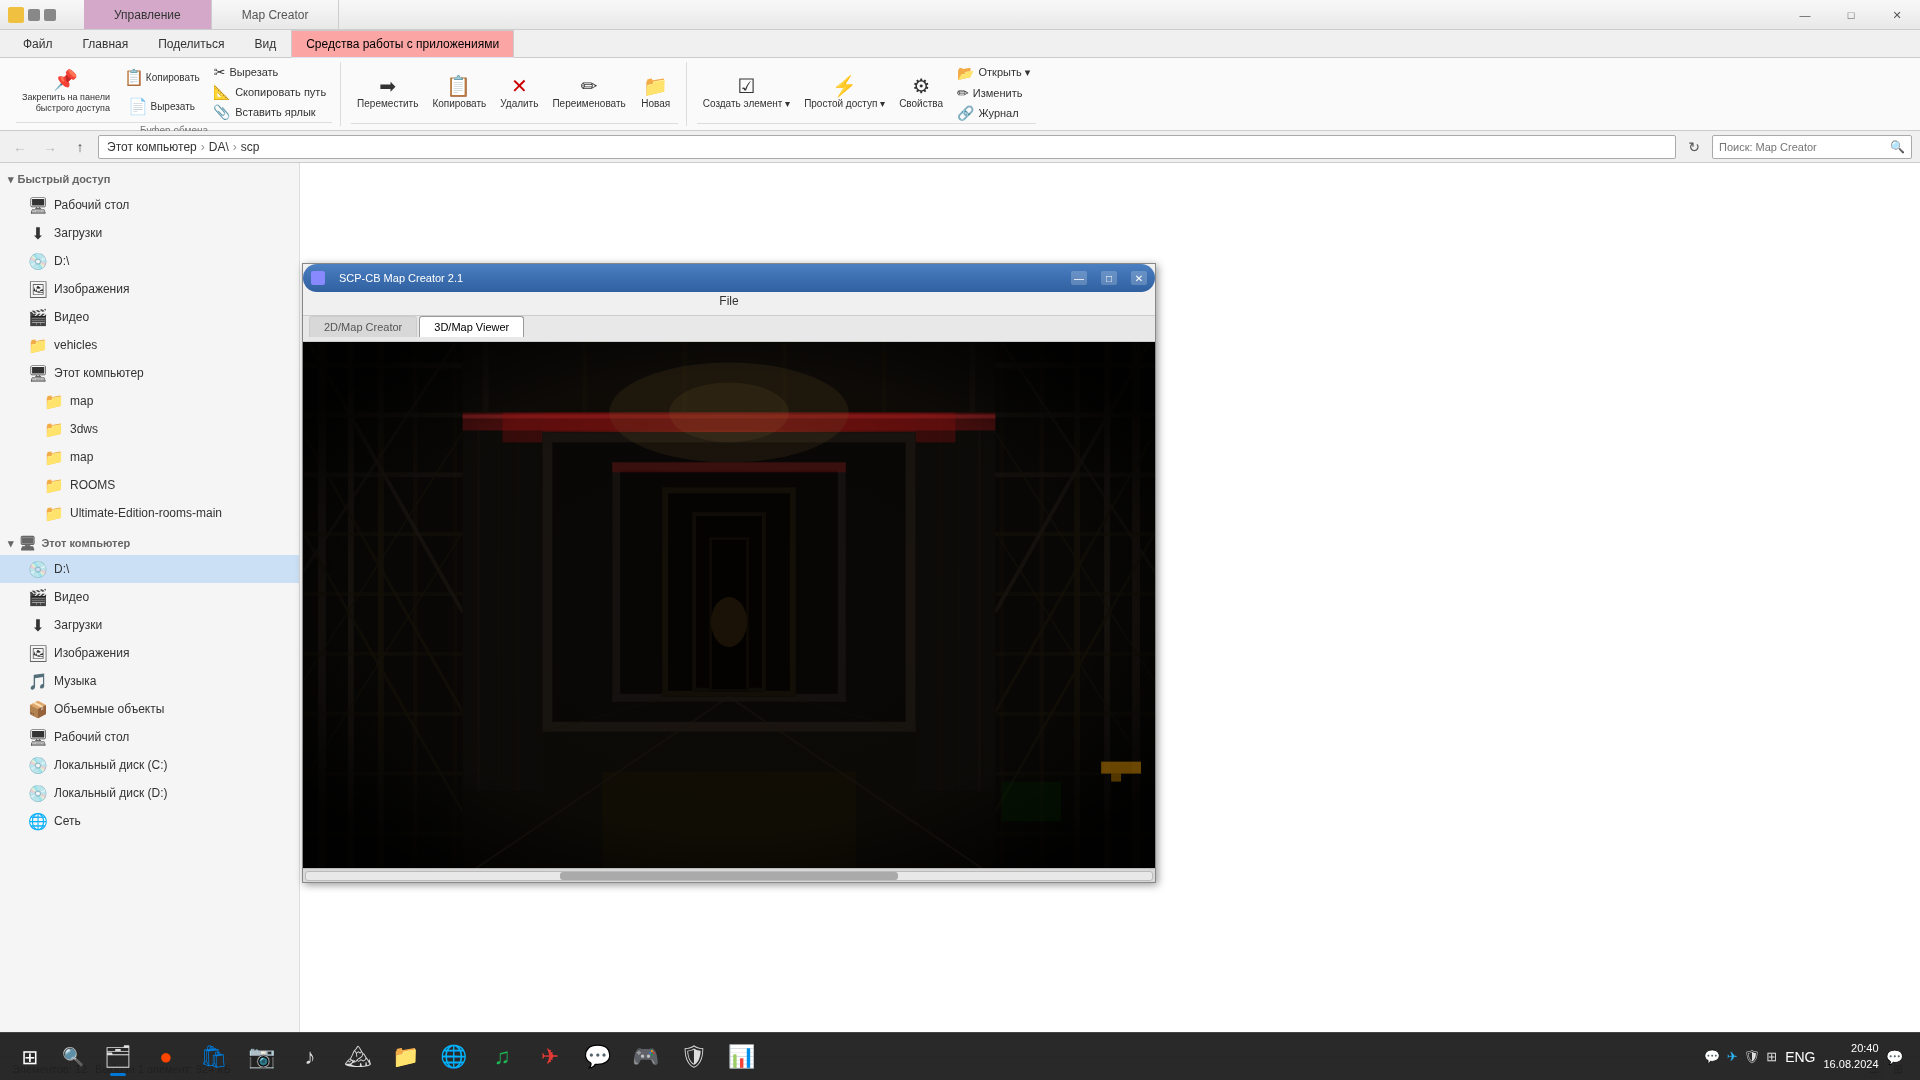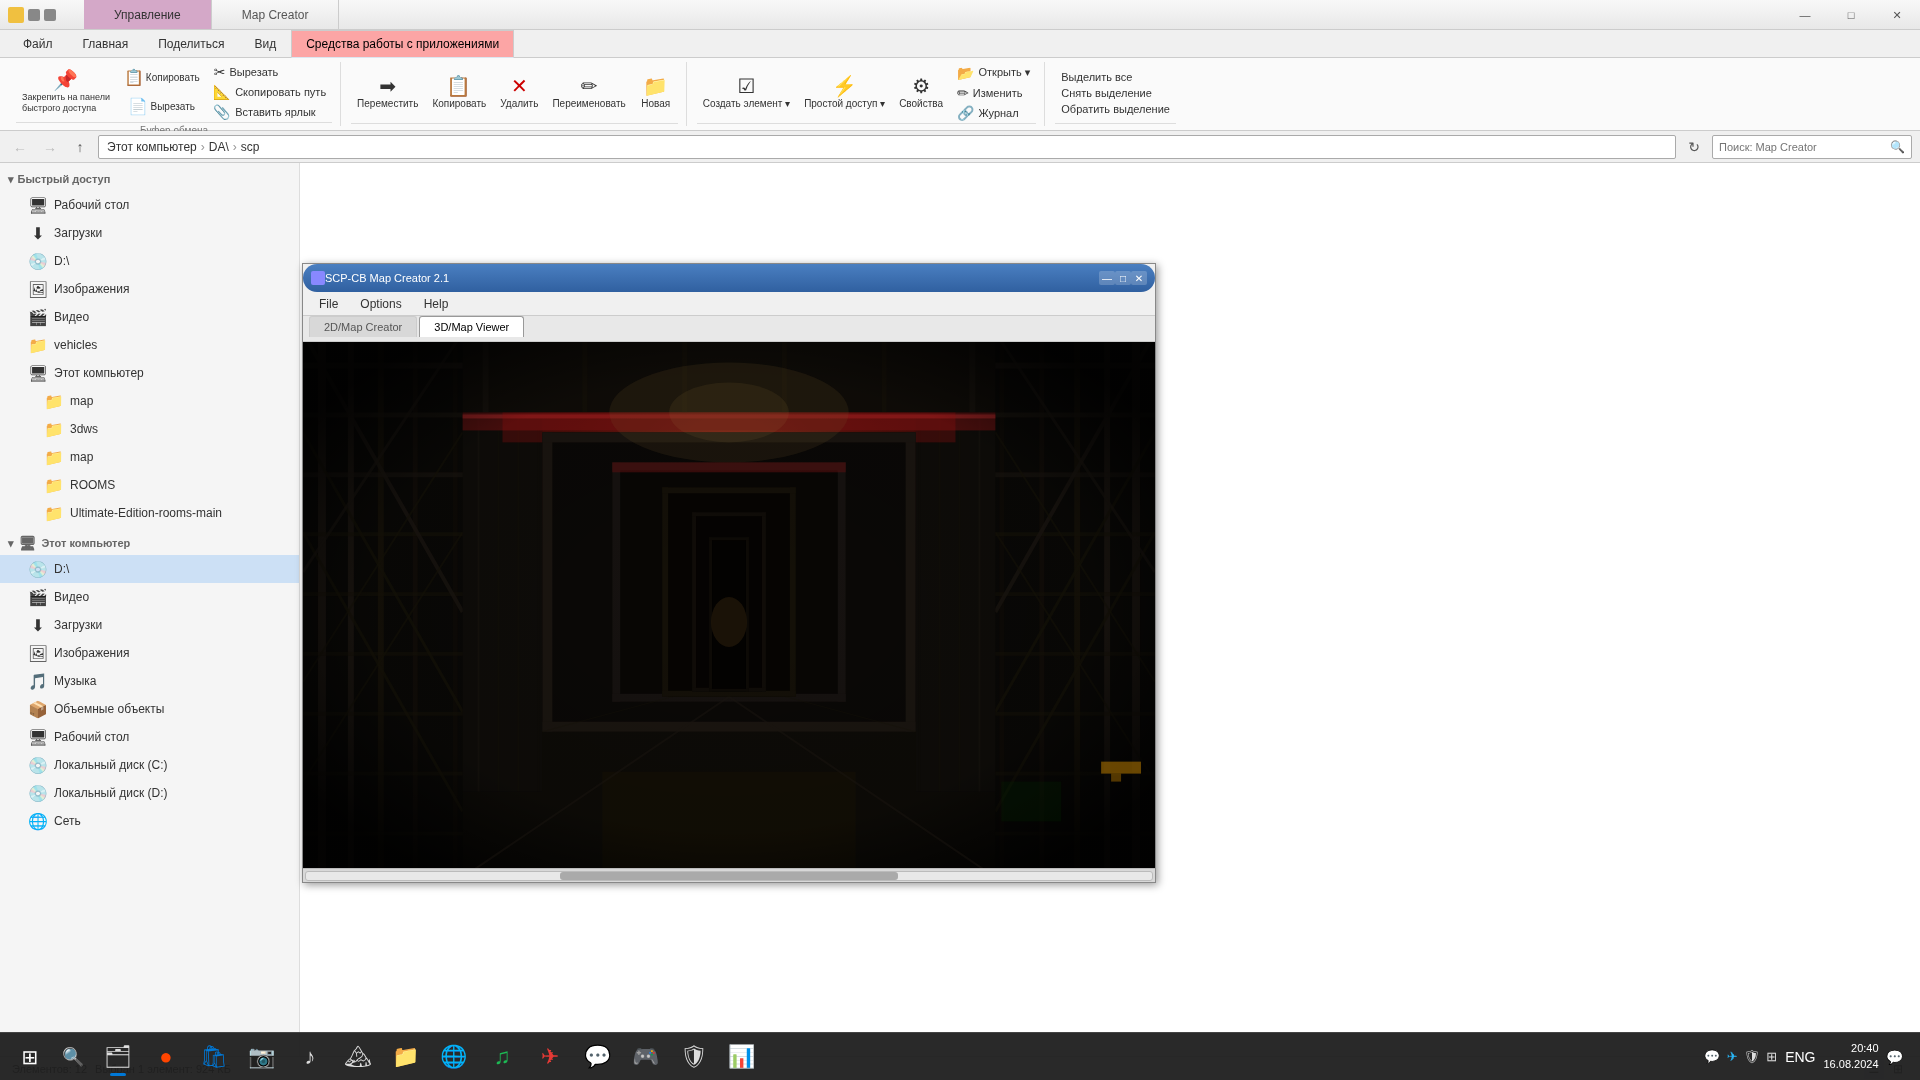--- a/index.html
+++ b/index.html
@@ -371,21 +371,21 @@
       z-index: 100;
     }
     .map-title-bar {
       height: 28px;
       background: linear-gradient(to bottom, #4a7fc1, #3060a0);
       display: flex;
       align-items: center;
       padding: 0 8px;
       color: white;
       font-size: 12px;
-      gap: 0;
+      gap: 14px;
       border-radius: 14px;
     }
     .map-title-icon {
       width: 14px; height: 14px;
       background: #8888ff;
       border-radius: 2px;
       flex-shrink: 0;
     }
     .map-title-text { flex: 1; font-size: 11px; }
     .map-title-ctrl {
@@ -396,20 +396,21 @@
       color: white;
     }
     .map-menubar {
       height: 24px;
       background: #f0f0f0;
       display: flex;
       align-items: center;
       padding: 0 6px;
       border-bottom: 1px solid #ccc;
       gap: 2px;
+      flex-direction: column;
     }
     .map-menu-item {
       padding: 2px 10px;
       font-size: 12px;
       cursor: pointer;
       border-radius: 3px;
       color: #333;
     }
     .map-tabs {
       height: 26px;
@@ -509,21 +510,21 @@
       <div class="ribbon-tab">Вид</div>
       <div class="ribbon-tab active" style="background:#fca5a5;">Средства работы с приложениями</div>
     </div>
 
     <div class="ribbon-content">
 
       <div class="ribbon-group">
         <div class="ribbon-group-buttons">
           <div class="ribbon-btn" style="min-width:60px;font-size:9px;text-align:center;">
             <span class="btn-icon">📌</span>
-            <span style="font-size:9px;text-align:left;line-height:1.2;">Закрепить на панели<br>быстрого доступа</span>
+            <span style="font-size:9px;text-align:right;line-height:1.2;">Закрепить на панели<br>быстрого доступа</span>
           </div>
           <div style="display:flex;flex-direction:column;gap:2px;">
             <div class="ribbon-btn" style="flex-direction:row;min-width:60px;">
               <span style="font-size:16px;">📋</span>
               <span>Копировать</span>
             </div>
             <div class="ribbon-btn" style="flex-direction:row;min-width:60px;">
               <span style="font-size:16px;">📄</span>
               <span>Вырезать</span>
             </div>
@@ -579,30 +580,20 @@
           </div>
           <div class="ribbon-small-col">
             <div class="ribbon-btn-small"><span class="small-icon">📂</span>Открыть ▾</div>
             <div class="ribbon-btn-small"><span class="small-icon">✏</span>Изменить</div>
             <div class="ribbon-btn-small"><span class="small-icon">🔗</span>Журнал</div>
           </div>
         </div>
         <div class="ribbon-group-label"></div>
       </div>
 
-      <div class="ribbon-group">
-        <div class="ribbon-group-buttons">
-          <div class="ribbon-small-col">
-            <div class="ribbon-btn-small">Выделить все</div>
-            <div class="ribbon-btn-small">Снять выделение</div>
-            <div class="ribbon-btn-small">Обратить выделение</div>
-          </div>
-        </div>
-        <div class="ribbon-group-label"></div>
-      </div>
 
     </div>
   </div>
 
   <div class="address-bar">
     <div class="nav-btn disabled">←</div>
     <div class="nav-btn disabled">→</div>
     <div class="nav-btn">↑</div>
     <div class="address-path">
       <span>Этот компьютер</span>

